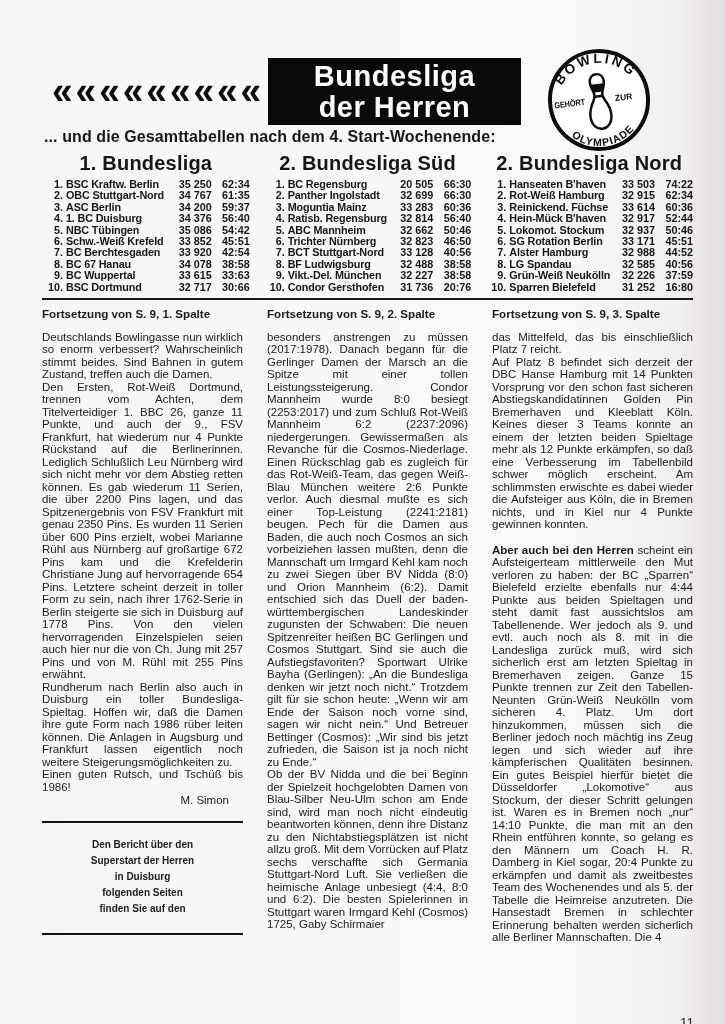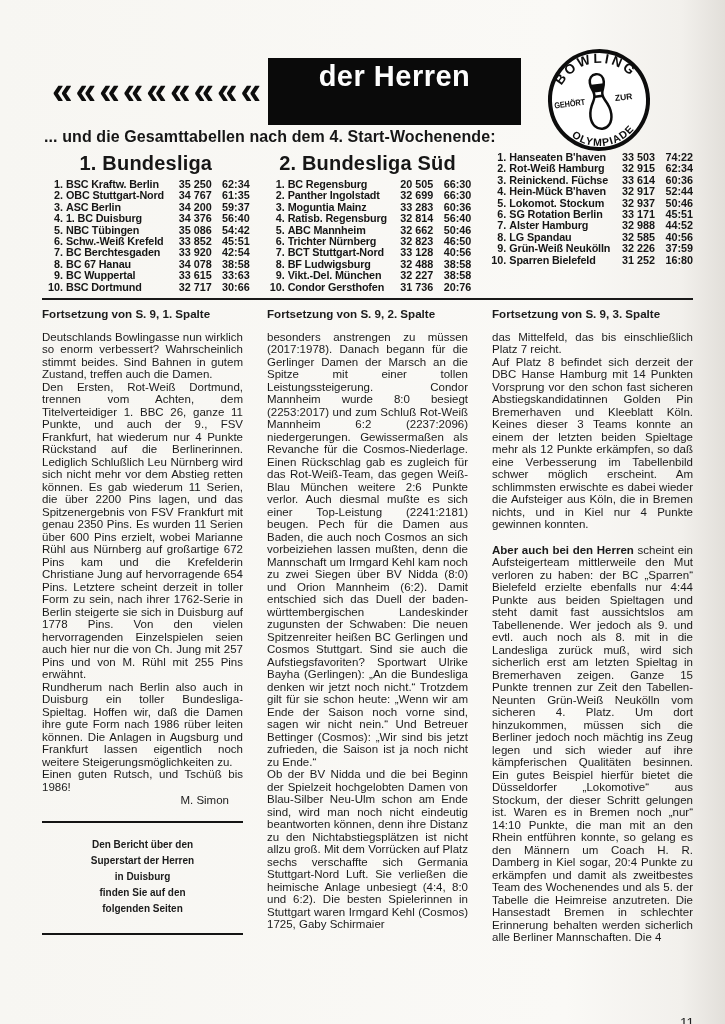--- a/index.html
+++ b/index.html
@@ -48,20 +48,21 @@
   .page-number{position:absolute;right:31px;top:970px;font-size:13.5px;color:#222;margin-top:45px;}
 </style>
 </head>
 <body>
 
 <div class="page">
 
   <div class="arrows">«««««««««</div>
 
   <div class="title-box">
+    <div>Bundesliga</div>
     <div>der Herren</div>
   </div>
 
   <svg class="logo" viewBox="0 0 120 112">
     <g transform="rotate(-7 60 56)" fill="#0d0d0d" font-family="Liberation Sans, sans-serif">
       <circle cx="60" cy="56" r="49" fill="#ffffff" stroke="#0d0d0d" stroke-width="4"></circle>
       <defs>
         <path id="arcTop" d="M 17 62 A 43 43 0 1 1 103 62" fill="none"></path>
         <path id="arcBot" d="M 24 84 A 45 45 0 0 0 96 84" fill="none"></path>
         <path id="pin" d="M 60 30 c 4.5 0 7 3.5 7 8 c 0 3.5 -1.5 6.5 -2.5 9.5 c -1 3 -0.5 6 1.5 9.5 c 2.8 4.8 4.5 9.5 4.5 14.5 c 0 8.5 -5 13.5 -10.5 13.5 c -5.5 0 -10.5 -5 -10.5 -13.5 c 0 -5 1.7 -9.7 4.5 -14.5 c 2 -3.5 2.5 -6.5 1.5 -9.5 c -1 -3 -2.5 -6 -2.5 -9.5 c 0 -4.5 2.5 -8 7 -8 z"></path>
@@ -232,20 +233,21 @@
 
           <div class="trow">
             <span class="rank">10.</span>
             <span class="team">Condor Gersthofen</span>
             <span class="pins">31 736</span>
             <span class="pts">20:76</span>
           </div>
         </div>
     </div>
     <div class="bl-table">
+      <div class="tbl-title">2. Bundesliga Nord</div>
       <div class="tbl-rows">
 
           <div class="trow">
             <span class="rank">1.</span>
             <span class="team">Hanseaten B'haven</span>
             <span class="pins">33 503</span>
             <span class="pts">74:22</span>
           </div>
 
           <div class="trow">
@@ -332,23 +334,23 @@
         </div>
       <div class="signature">M. Simon</div>
       <div class="notice">
 
           <div>Den Bericht über den</div>
 
           <div>Superstart der Herren</div>
 
           <div>in Duisburg</div>
 
+          <div>folgenden Seiten</div>
+
           <div>finden Sie auf den</div>
-
-          <div>folgenden Seiten</div>
         </div>
     </section>
 
     <section class="col" data-col="2">
       <div class="col-header">Fortsetzung von S. 9, 2. Spalte</div>
       <div class="paras">
 
           <p><b></b><span>besonders anstrengen zu müssen (2017:1978). Danach begann für die Gerlinger Damen der Marsch an die Spitze mit einer tollen Leistungssteigerung. Condor Mannheim wurde 8:0 besiegt (2253:2017) und zum Schluß Rot-Weiß Mannheim 6:2 (2237:2096) niedergerungen. Gewissermaßen als Revanche für die Cosmos-Niederlage. Einen Rückschlag gab es zugleich für das Rot-Weiß-Team, das gegen Weiß-Blau München weitere 2:6 Punkte verlor. Auch diesmal mußte es sich einer Top-Leistung (2241:2181) beugen. Pech für die Damen aus Baden, die auch noch Cosmos an sich vorbeiziehen lassen mußten, denn die Mannschaft um Irmgard Kehl kam noch zu zwei Siegen über BV Nidda (8:0) und Orion Mannheim (6:2). Damit entschied sich das Duell der baden-württembergischen Landeskinder zugunsten der Schwaben: Die neuen Spitzenreiter heißen BC Gerlingen und Cosmos Stuttgart. Sind sie auch die Aufstiegsfavoriten? Sportwart Ulrike Bayha (Gerlingen): „An die Bundesliga denken wir jetzt noch nicht.“ Trotzdem gilt für sie schon heute: „Wenn wir am Ende der Saison noch vorne sind, sagen wir nicht nein.“ Und Betreuer Bettinger (Cosmos): „Wir sind bis jetzt zufrieden, die Saison ist ja noch nicht zu Ende.“</span></p>
 
           <p><b></b><span>Ob der BV Nidda und die bei Beginn der Spielzeit hochgelobten Damen von Blau-Silber Neu-Ulm schon am Ende sind, wird man noch nicht eindeutig beantworten können, denn ihre Distanz zu den Nichtabstiegsplätzen ist nicht allzu groß. Mit dem Vorrücken auf Platz sechs verschaffte sich Germania Stuttgart-Nord Luft. Sie verließen die heimische Anlage unbesiegt (4:4, 8:0 und 6:2). Die besten Spielerinnen in Stuttgart waren Irmgard Kehl (Cosmos) 1725, Gaby Schirmaier</span></p>

